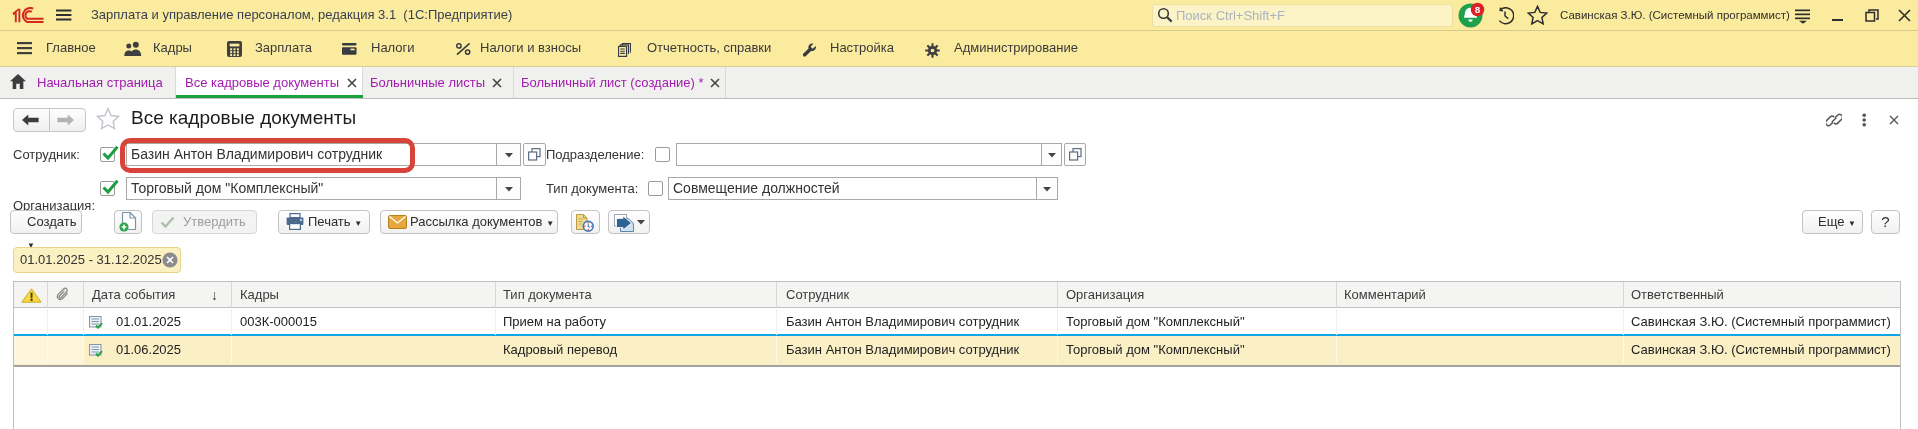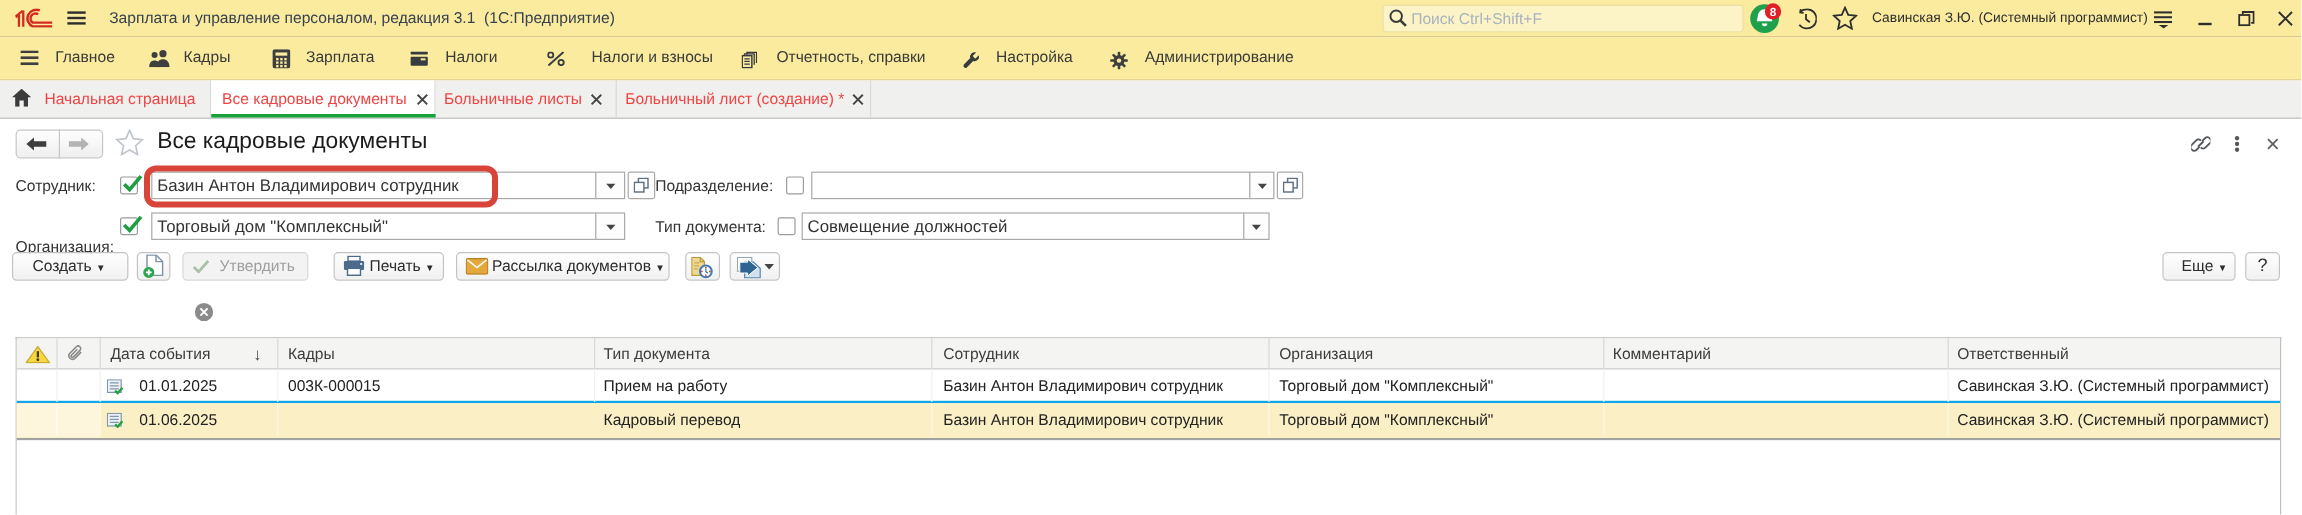--- a/index.html
+++ b/index.html
@@ -11,21 +11,21 @@
 #apptitle{left:91px;top:0;height:30px;line-height:30px;font-size:13px;color:#38414f}
 #searchbox{left:1152px;top:4px;width:301px;height:23px;background:#fcf4c6;border:1px solid #ece0a5;border-radius:3px}
 #searchph{left:1176px;top:4px;height:23px;line-height:23px;font-size:13px;color:#a9b3c0}
 #usertext{left:1560px;top:0;height:30px;line-height:30px;font-size:11.5px;color:#2f2f2f}
 
 #menubar{left:0;top:31px;width:1918px;height:36px;background:#faeb9e;border-bottom:1px solid #ded093}
 .mlabel{top:31px;height:34px;line-height:34px;font-size:13px;color:#3a3a3a}
 
 #tabrow{left:0;top:67px;width:1918px;height:32px;background:#f0f0ee;border-bottom:1px solid #bdbdbd}
 .tab{top:67px;height:31px;border-right:1px solid #d9d9d7}
-.tabtext{font-size:13px;color:#ef4444;height:43px;line-height:31px;position:absolute;white-space:nowrap}
+.tabtext{font-size:13px;color:#a21caf;height:43px;line-height:31px;position:absolute;white-space:nowrap}
 #activetab{background:#fff}
 #greenline{left:176px;top:95px;width:187px;height:3px;background:#17a23c;position:absolute}
 
 .btn{border:1px solid #c3c3c3;border-radius:4px;background:linear-gradient(#fefefe,#f1f1f1);font-size:13px;color:#2d2d2d;text-align:center}
 .lbl{font-size:13px;color:#333;white-space:nowrap}
 .inp{border:1px solid #a9a9a9;background:#fff;font-size:14px;color:#333;white-space:nowrap;overflow:hidden}
 .ddbtn{border:1px solid #a9a9a9;background:#fdfdfd}
 .cb{width:15px;height:15px;border:1px solid #9b9b9b;background:#fff;border-radius:2px;position:absolute}
 
 #tbl{left:13px;top:281px;width:1888px;border:1px solid #c0c0c0;border-bottom:none;position:absolute}
@@ -130,21 +130,21 @@
   <rect width="14.5" height="2.4" rx="0.8" fill="#383b40"></rect>
   <rect y="4.2" width="14.5" height="7.6" rx="1" fill="#383b40"></rect>
   <rect x="8.6" y="5.6" width="4" height="1.7" fill="#faeb9e"></rect>
 </svg>
 <div class="ab mlabel" style="left:371px">Налоги</div>
 <svg class="ab" style="left:456px;top:43px" width="15" height="12" viewBox="0 0 15 12" fill="none" stroke="#383b40">
   <circle cx="2.9" cy="2.9" r="2.2" stroke-width="1.5"></circle>
   <circle cx="11.6" cy="9.1" r="2.2" stroke-width="1.5"></circle>
   <path d="M13.6,0.4 L1,11.6" stroke-width="1.6"></path>
 </svg>
-<div class="ab mlabel" style="left:493px">Налоги и взносы</div>
+<div class="ab mlabel" style="left:480px">Налоги и взносы</div>
 <svg class="ab" style="left:618px;top:43px" width="13" height="14" viewBox="0 0 13 14">
   <g fill="none" stroke="#383b40" stroke-width="1.1">
   <path d="M4.4,2.6 V0.55 H12.45 V9.5"></path>
   <path d="M2.4,4 V1.9 H10.5 V11"></path>
   <rect x="0.55" y="3.4" width="8" height="10" fill="#faeb9e" stroke-width="1.2"></rect>
   <path d="M2.3,6 h4.5 M2.3,8.2 h4.5 M2.3,10.4 h4.5"></path>
   </g>
 </svg>
 <div class="ab mlabel" style="left:647px">Отчетность, справки</div>
 <svg class="ab" style="left:802px;top:43px" width="14" height="14" viewBox="0 0 16 16">
@@ -257,21 +257,21 @@
 <div class="ab lbl" style="left:546px;top:181px">Тип документа:</div>
 <div class="cb" style="left:648px;top:181px"></div>
 <div class="ab inp" style="left:668px;top:177px;width:369px;height:23px;line-height:21px;padding-left:4px">Совмещение должностей</div>
 <div class="ab ddbtn" style="left:1036px;top:177px;width:22px;height:23px"></div>
 <svg class="ab" style="left:1043px;top:187px" width="8" height="5" viewBox="0 0 8 5">
       <path d="M0,0 h8 l-4,4.6 z" fill="#444"></path>
     </svg>
 
 <div class="ab" id="redbox" style="left:120px;top:138px;width:295px;height:35px;border:5px solid #d8443a;border-radius:10px"></div>
 
-<div class="ab btn" style="left:10px;top:210px;width:97px;height:24px;line-height:22px;text-align:left;padding-left:16px">Создать <span style="font-size:8px">▼</span></div>
+<div class="ab btn" style="left:10px;top:210px;width:72px;height:24px;line-height:22px;text-align:left;padding-left:16px">Создать <span style="font-size:8px">▼</span></div>
 <div class="ab btn" style="left:114px;top:210px;width:28px;height:24px"></div>
 <svg class="ab" style="left:119px;top:212px" width="19" height="20" viewBox="0 0 19 20">
   <path d="M3.5,0.5 H11 L16.5,6 V17.5 H3.5 Z" fill="#fff" stroke="#7e93a8" stroke-width="1.2"></path>
   <path d="M11,0.5 V6 H16.5" fill="none" stroke="#7e93a8" stroke-width="1.2"></path>
   <circle cx="5" cy="15" r="4.6" fill="#2ca54e"></circle>
   <path d="M5,12.6 V17.4 M2.6,15 H7.4" stroke="#fff" stroke-width="1.5"></path>
 </svg>
 <div class="ab btn" style="left:152px;top:210px;width:105px;height:24px;line-height:22px;background:#f3f3f3;border-color:#d7d7d7;color:#9e9e9e;text-align:left;padding-left:30px">Утвердить</div>
 <svg class="ab" style="left:160px;top:216px" width="15" height="12" viewBox="0 0 15 12">
       <path d="M1.5,6.5 L5.5,10.5 L13.5,1.5" stroke="#a9bfa9" stroke-width="2.3" fill="none"></path>
@@ -305,20 +305,21 @@
   <rect x="0.5" y="0.5" width="12" height="11.5" fill="#fff" stroke="#9aa7b5" stroke-width="1"></rect>
   <path d="M6.5,4.5 H14 L19.5,9.5 V17.5 H6.5 Z" fill="#cfe0ee" stroke="#5b87ad" stroke-width="1"></path>
   <path d="M2.5,4.5 h6.5 v-2.5 l8.5,7 -8.5,7 v-2.5 h-6.5 z" fill="#2f6392" stroke="#fff" stroke-width="0.8"></path>
 </svg>
 <svg class="ab" style="left:637px;top:220px" width="8" height="5" viewBox="0 0 8 5">
       <path d="M0,0 h8 l-4,4.6 z" fill="#444"></path>
     </svg>
 <div class="ab btn" style="left:1802px;top:210px;width:61px;height:24px;line-height:22px;text-align:left;padding-left:15px">Еще <span style="font-size:8px">▼</span></div>
 <div class="ab btn" style="left:1871px;top:210px;width:29px;height:24px;line-height:22px;font-size:15px">?</div>
 
+<div class="ab" style="left:13px;top:247px;width:168px;height:26px;background:#faf0c2;border:1px solid #e7d28a;border-radius:4px;font-size:13px;color:#333;line-height:24px;padding-left:6px">01.01.2025 - 31.12.2025</div>
 <svg class="ab" style="left:162px;top:252px" width="16" height="16" viewBox="0 0 16 16">
   <circle cx="8" cy="8" r="7.6" fill="#8b8b8b"></circle>
   <path d="M5,5 L11,11 M11,5 L5,11" stroke="#fff" stroke-width="1.7"></path>
 </svg>
 
 <div id="tbl">
   <div class="th" style="position:relative">
     <div class="vline" style="left:33px"></div>
     <div class="vline" style="left:69px"></div>
     <div class="vline" style="left:217px"></div>

